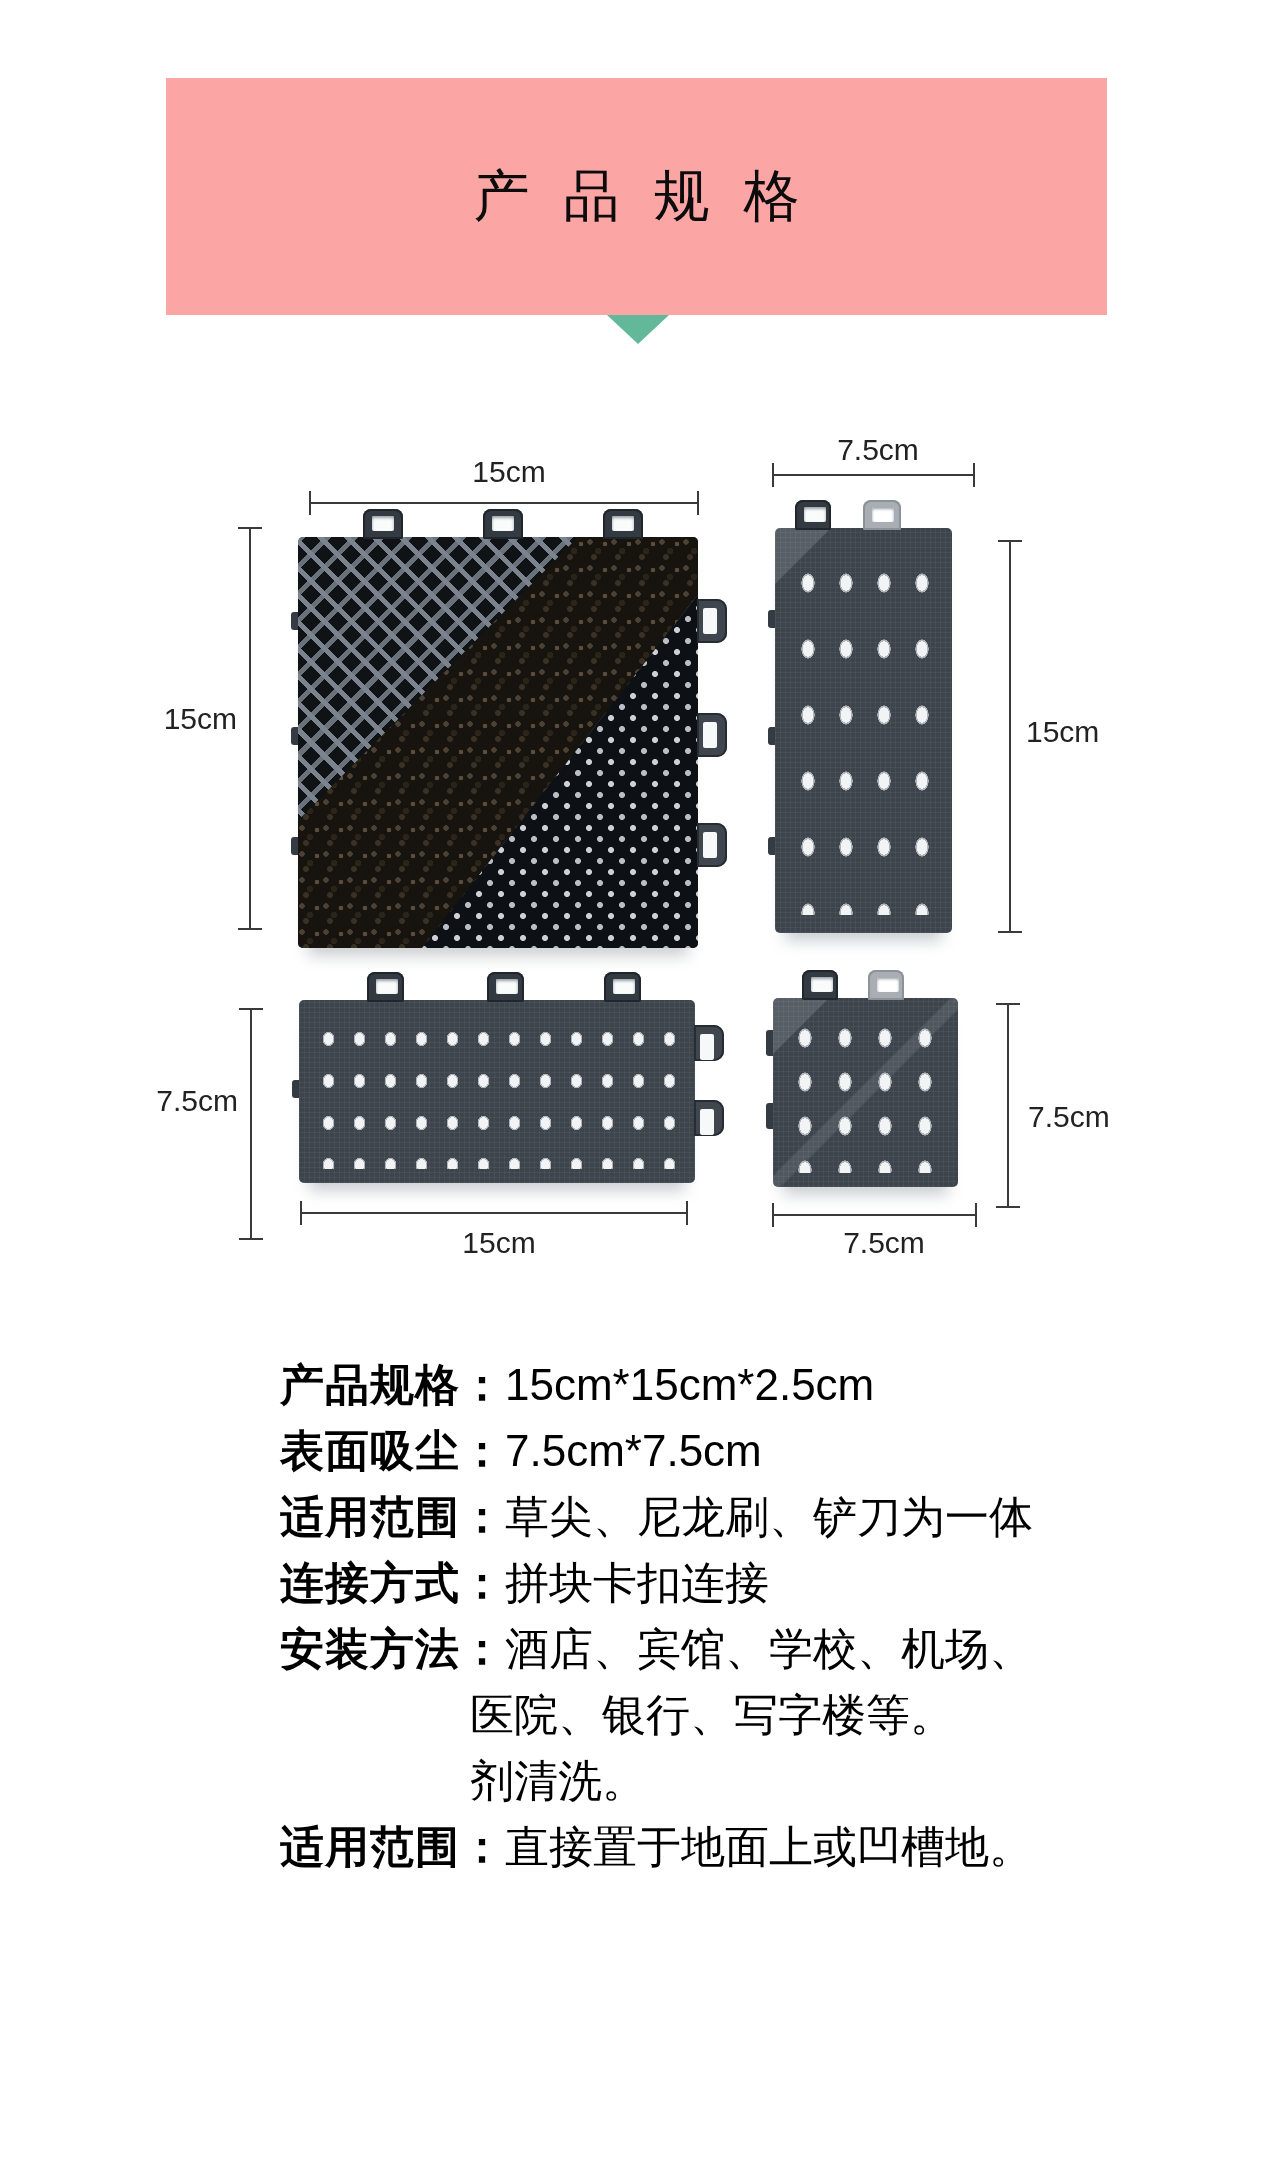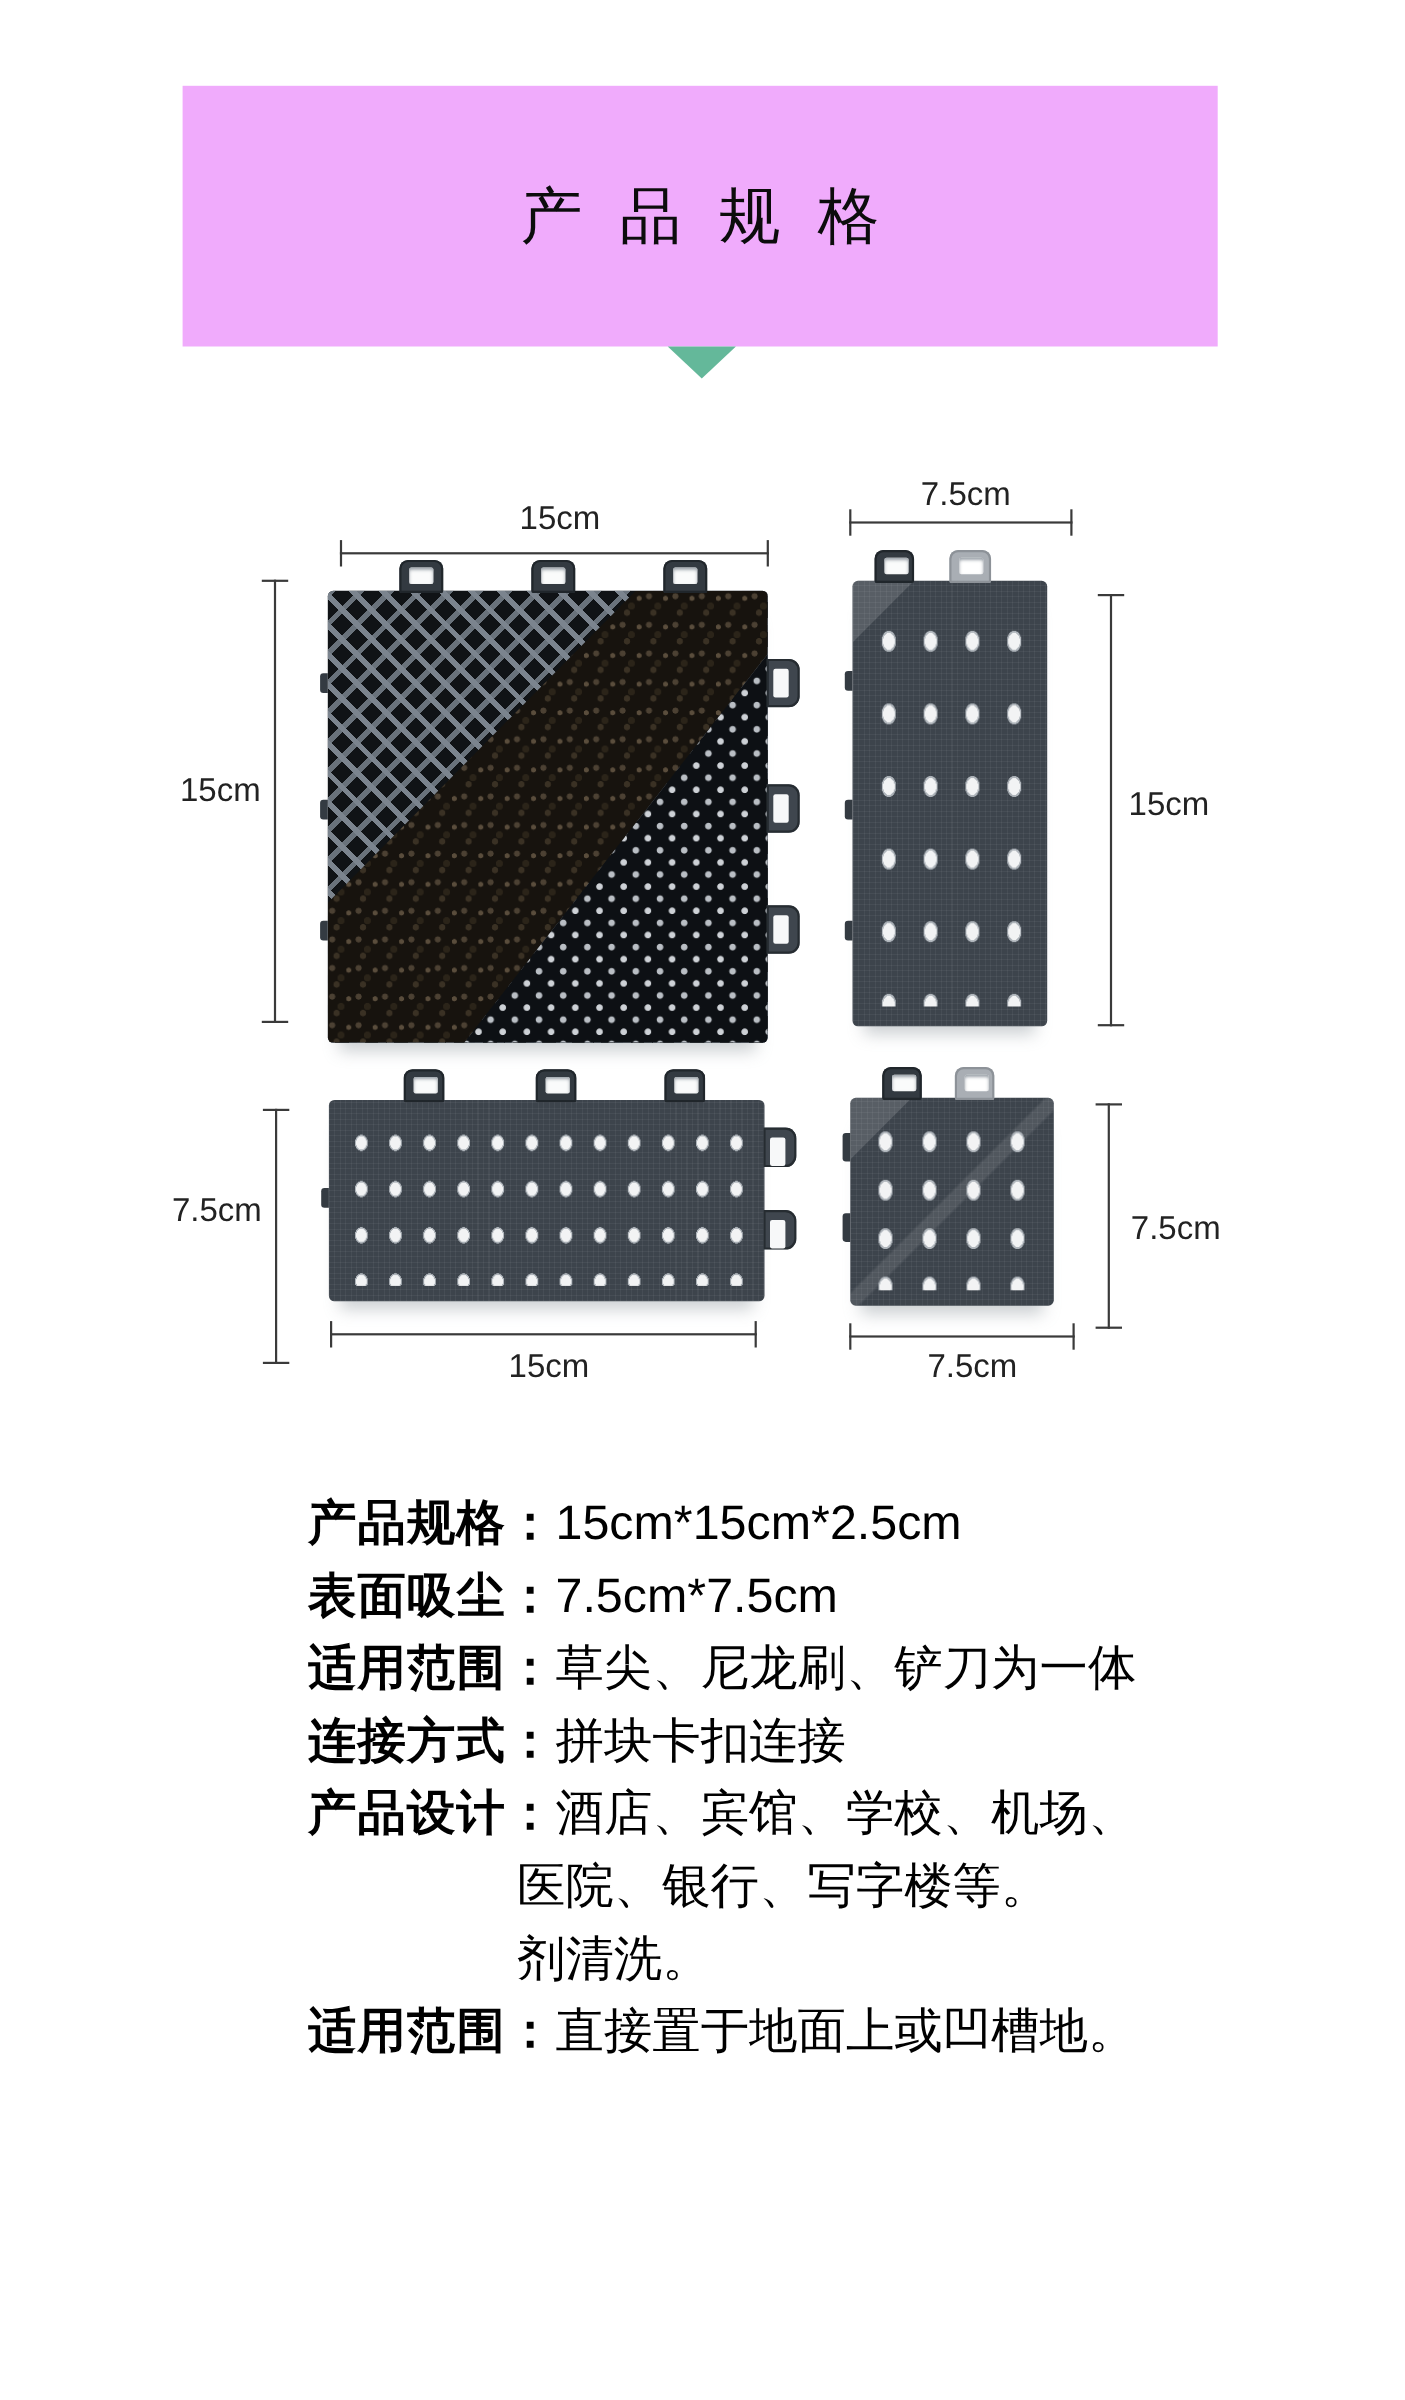--- a/index.html
+++ b/index.html
@@ -1,20 +1,20 @@
 <!DOCTYPE html>
 <html><head>
 <meta charset="utf-8">
 <style>
   html,body{margin:0;padding:0;background:#ffffff;}
   .page{position:relative;width:1277px;height:2182px;background:#ffffff;overflow:hidden;
         font-family:"Liberation Sans","DejaVu Sans",sans-serif;}
 
   
-  .banner{position:absolute;left:166px;top:78px;width:941px;height:237px;background:#f0abfc;}
+  .banner{position:absolute;left:166px;top:78px;width:941px;height:237px;background:#fca5a5;}
   .banner-title{position:absolute;left:0;right:0;top:50%;transform:translateY(-50%);margin:0;
         text-align:center;font-size:56px;font-weight:400;color:#0c0c0c;
         letter-spacing:34px;text-indent:34px;white-space:nowrap;}
   .banner-tip{position:absolute;left:607px;top:315px;width:0;height:0;
         border-left:31px solid transparent;border-right:31px solid transparent;
         border-top:29px solid #64b89a;}
 
   
   .tile{position:absolute;background:#3d444c;border-radius:5px;
         box-shadow:0 18px 14px -10px rgba(140,148,155,.45);}
@@ -165,21 +165,21 @@
     <div class="spec-line">
       <span class="spec-label">表面吸尘：</span><span class="spec-value">7.5cm*7.5cm</span>
     </div>
     <div class="spec-line">
       <span class="spec-label">适用范围：</span><span class="spec-value">草尖、尼龙刷、铲刀为一体</span>
     </div>
     <div class="spec-line">
       <span class="spec-label">连接方式：</span><span class="spec-value">拼块卡扣连接</span>
     </div>
     <div class="spec-line">
-      <span class="spec-label">产品设计：</span><span class="spec-value">酒店、宾馆、学校、机场、</span>
+      <span class="spec-label">安装方法：</span><span class="spec-value">酒店、宾馆、学校、机场、</span>
     </div>
     <div class="spec-line cont">医院、银行、写字楼等。</div>
     <div class="spec-line cont">剂清洗。</div>
     <div class="spec-line">
       <span class="spec-label">适用范围：</span><span class="spec-value">直接置于地面上或凹槽地。</span>
     </div>
   </section>
 
 </div>
 

